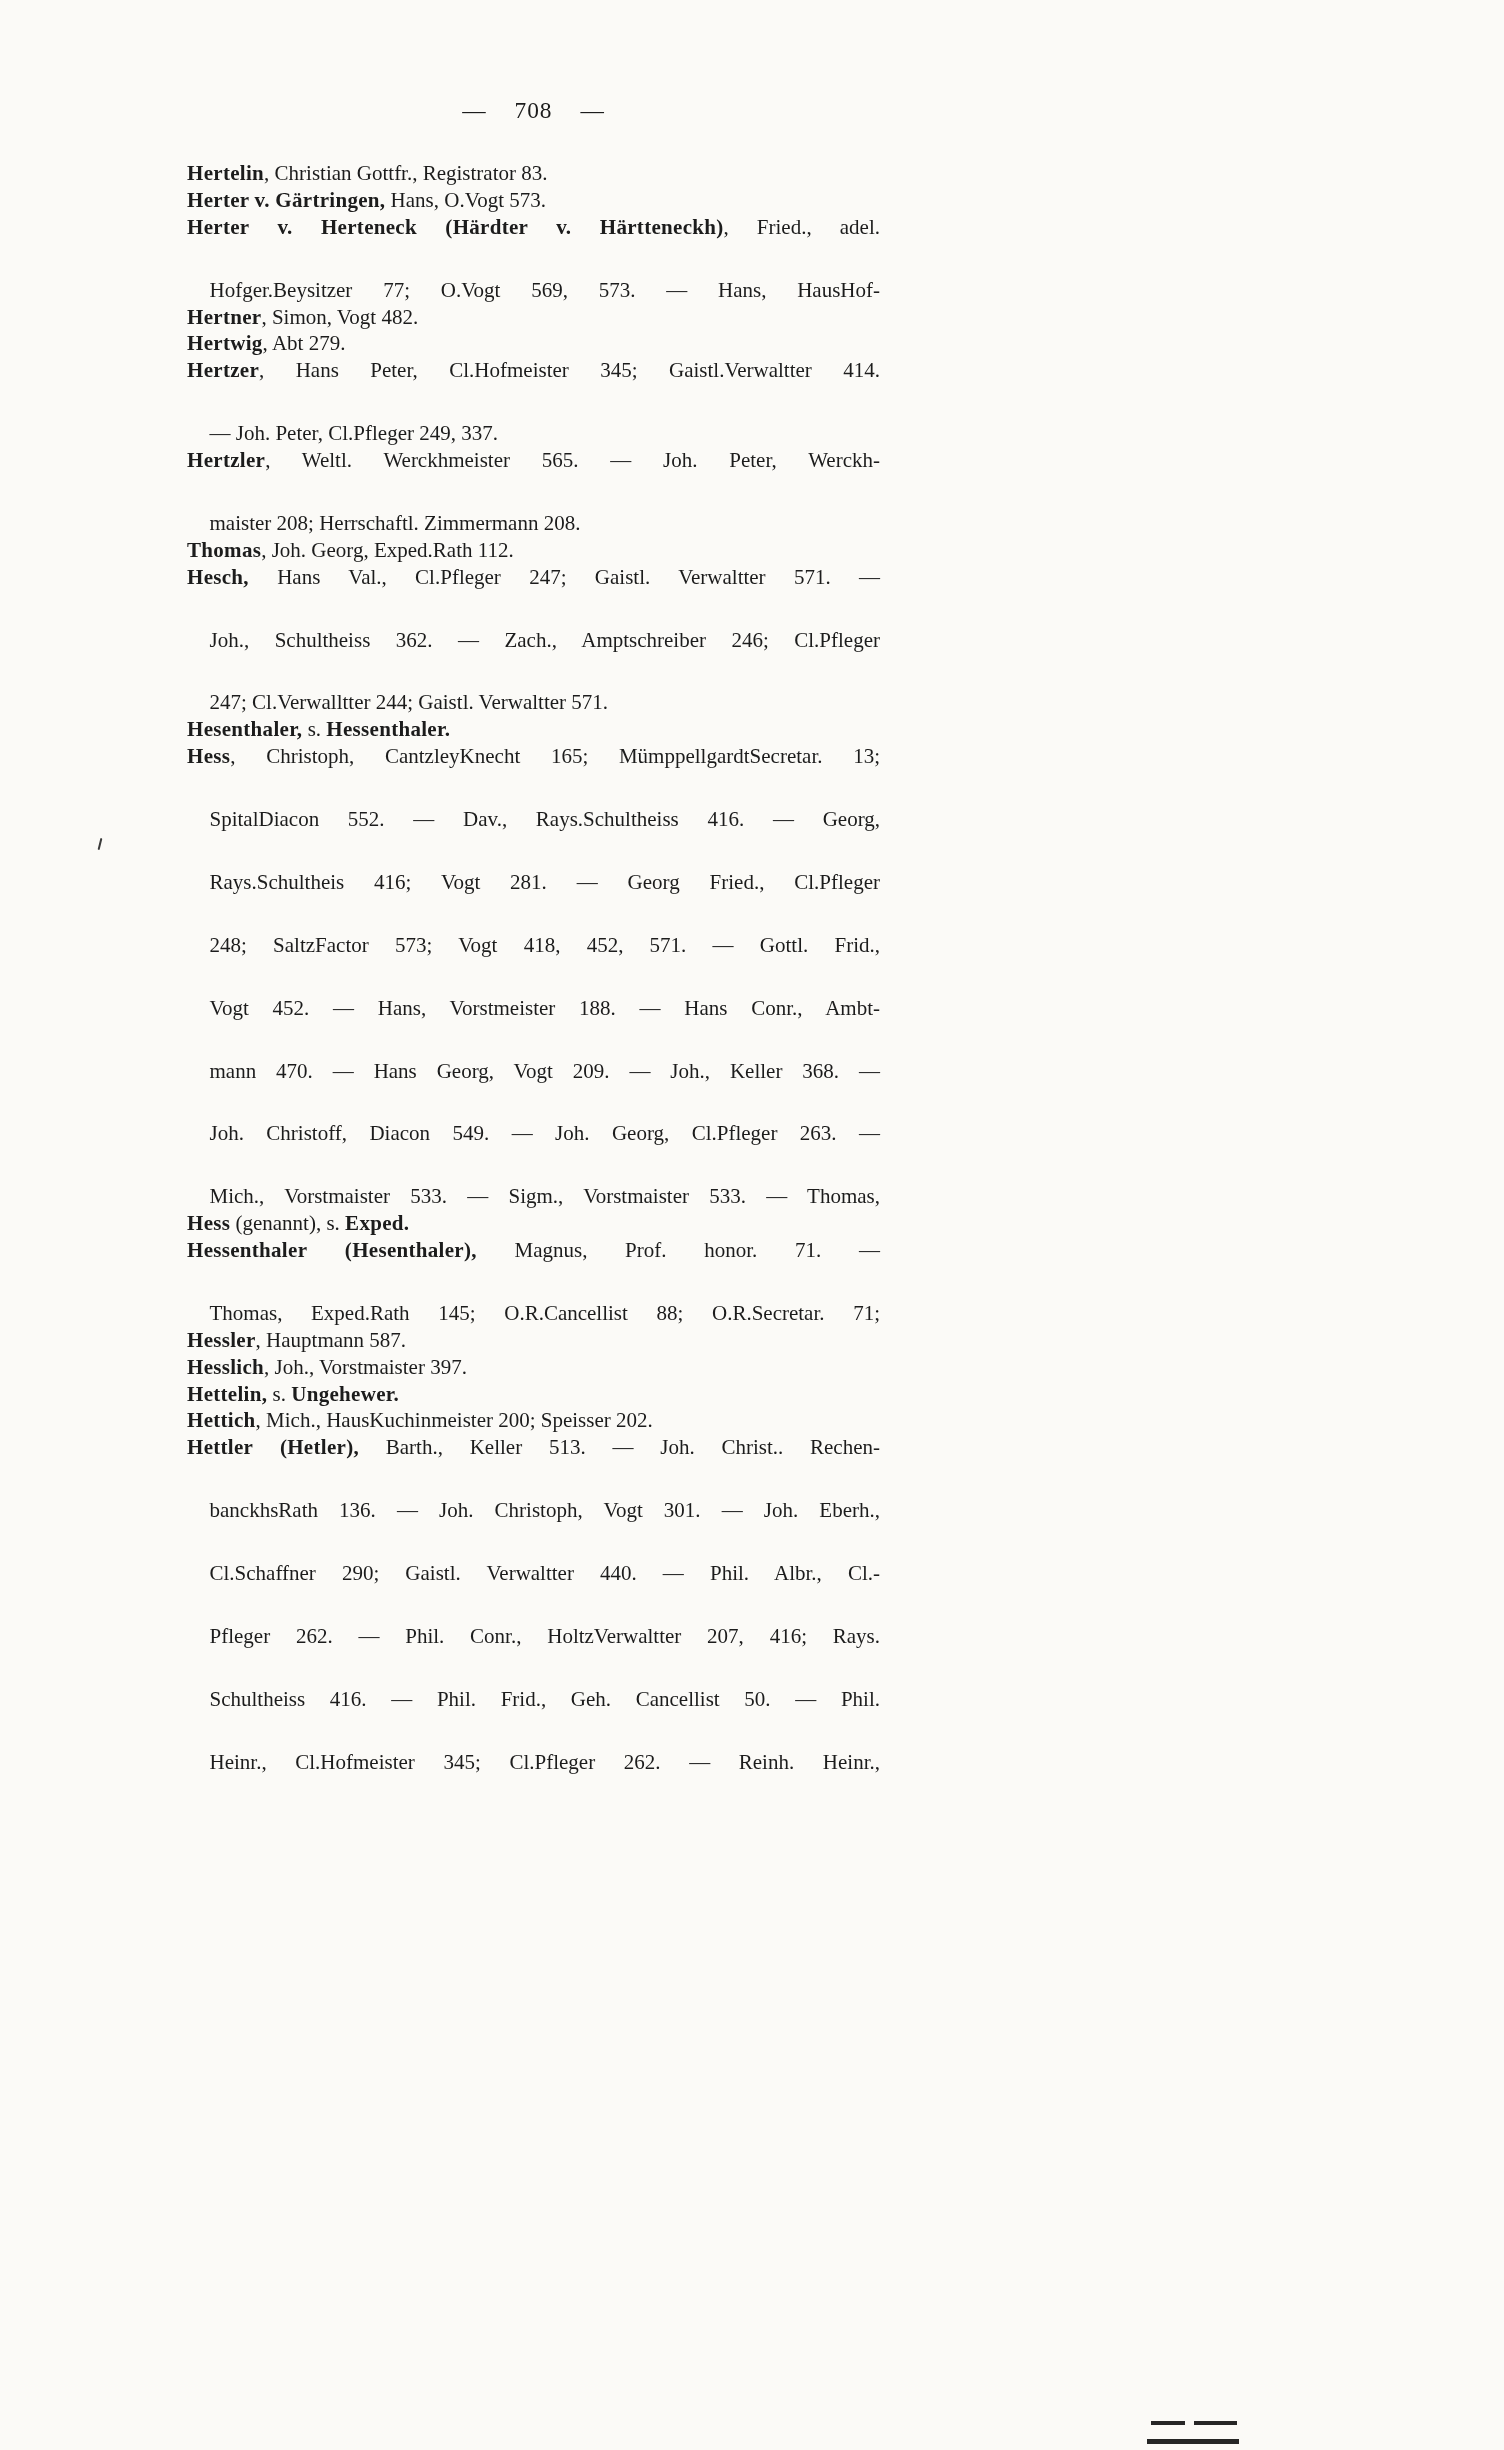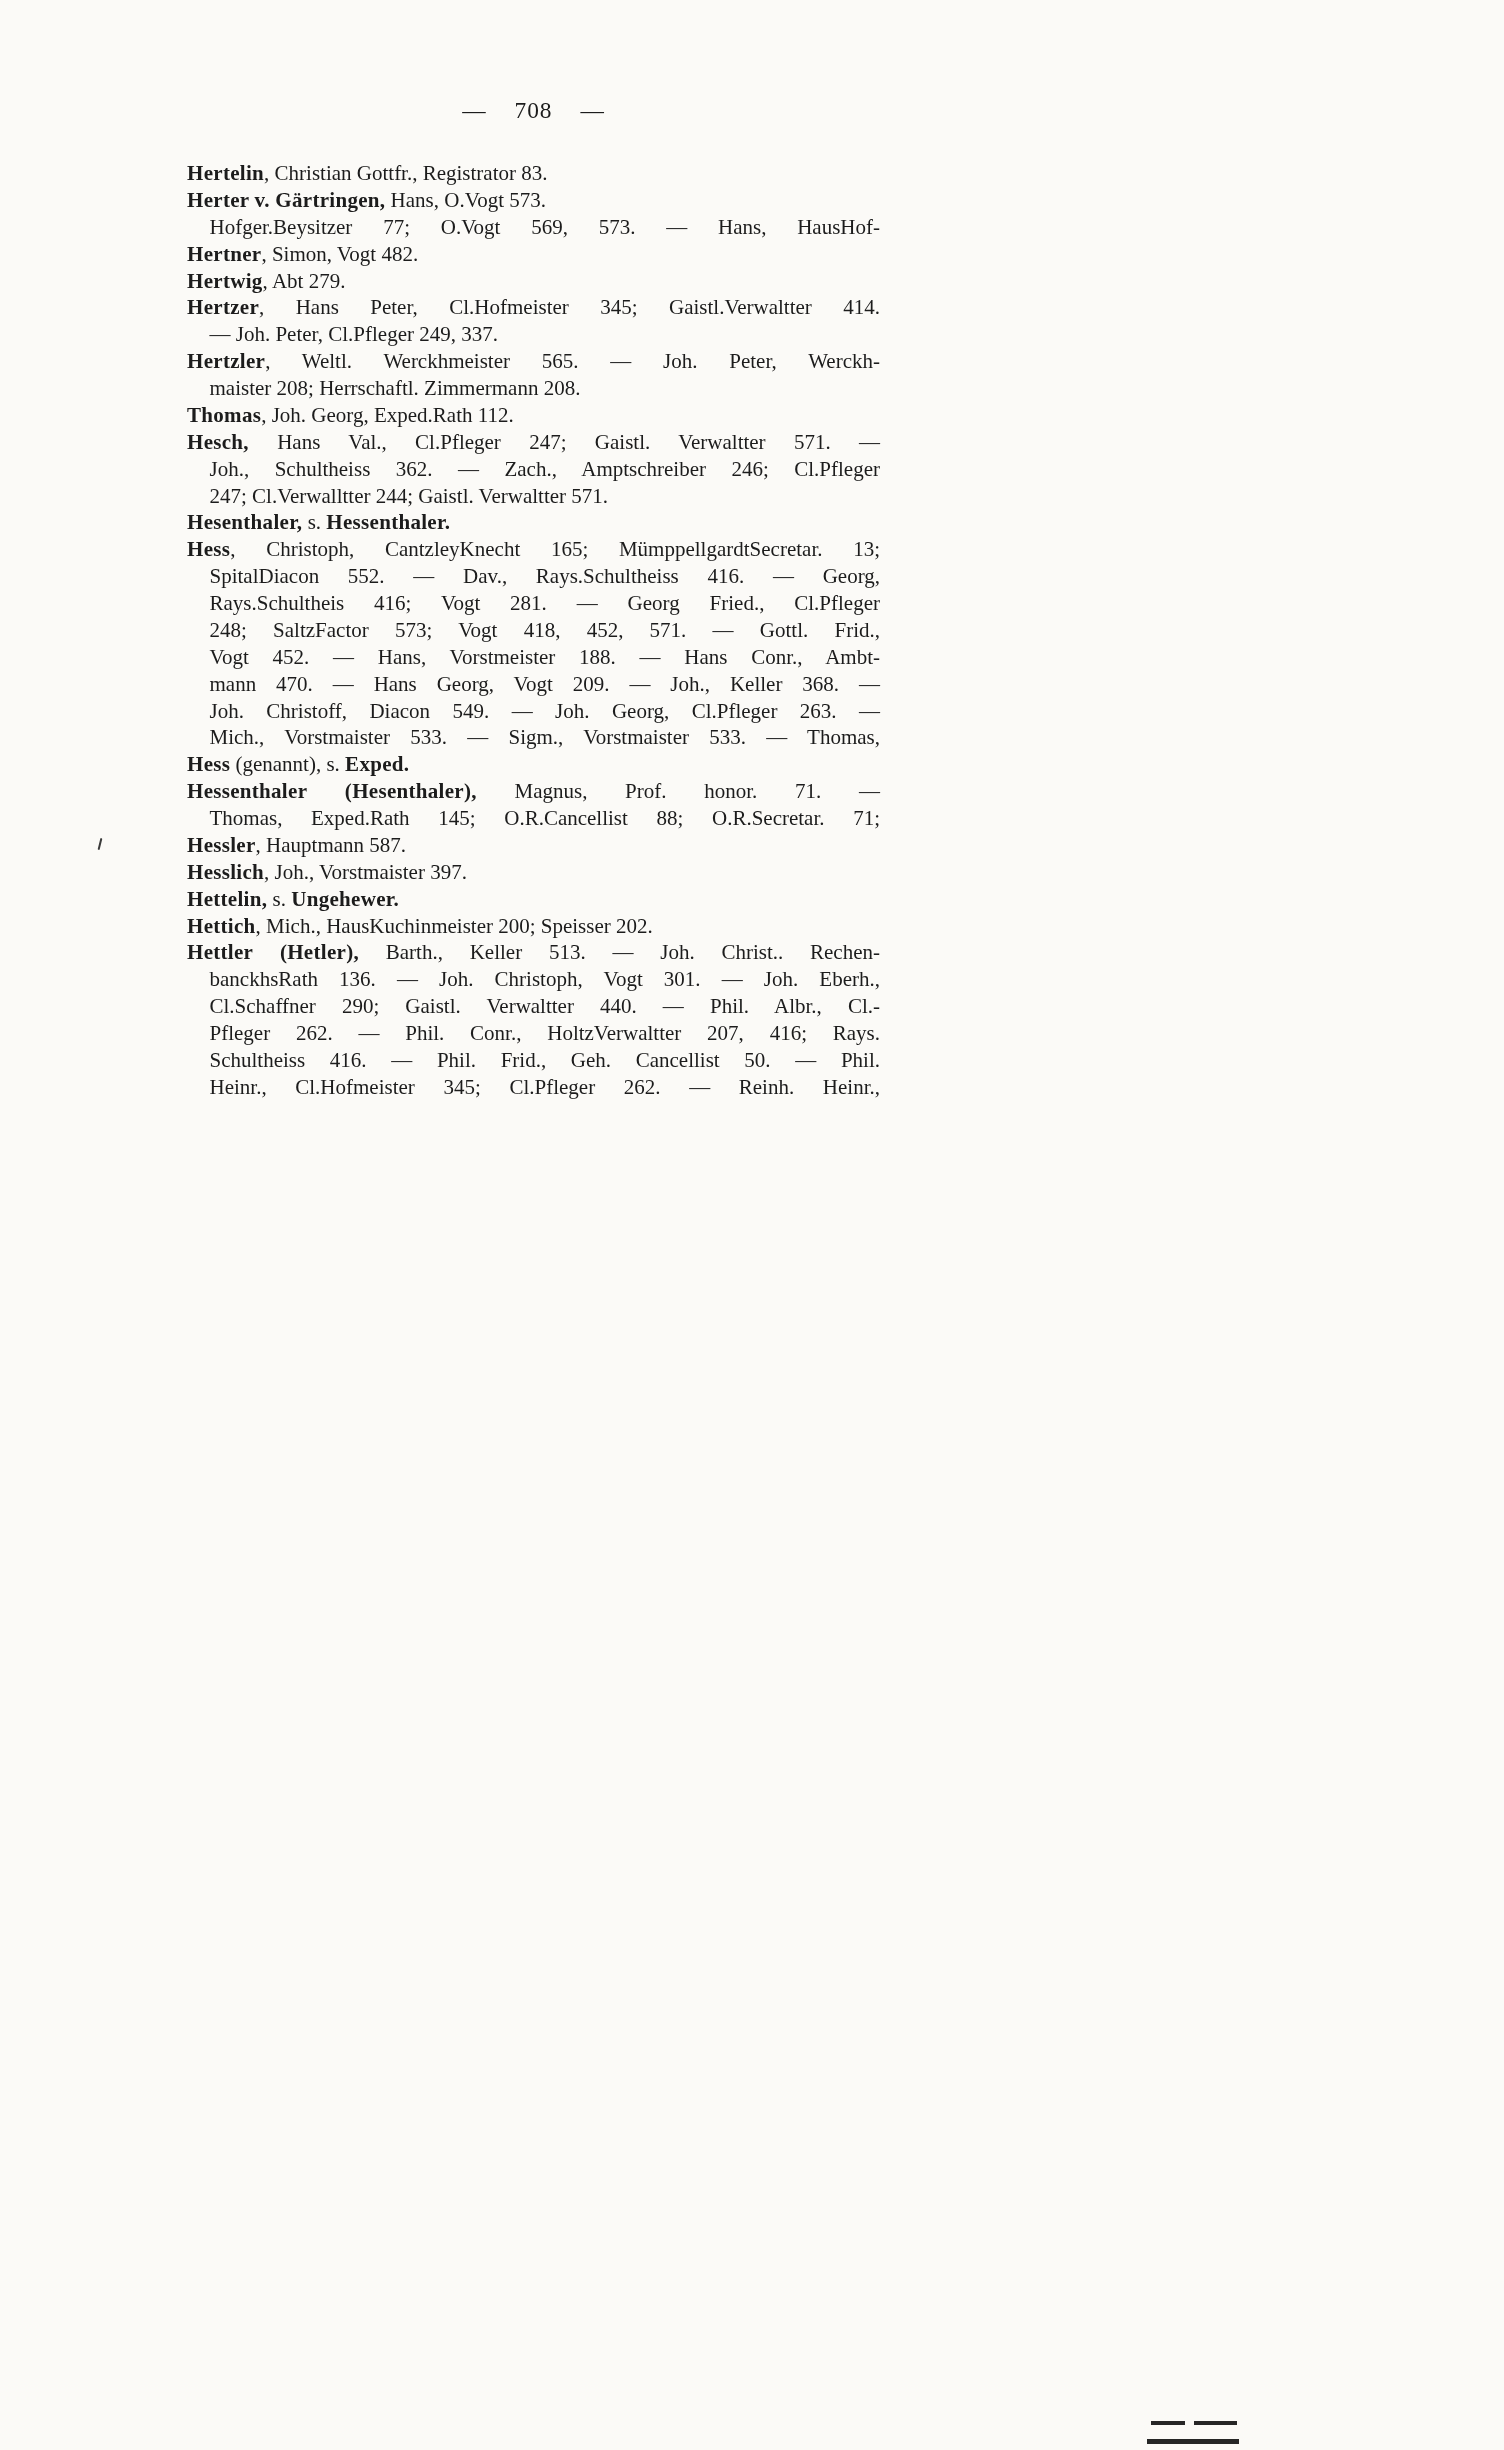--- a/index.html
+++ b/index.html
@@ -45,20 +45,21 @@
   }
   .line {
     text-align: justify;
     text-align-last: left;
   }
   .line.j {
     text-align-last: justify;
   }
   .line.cont {
     margin-left: 22.5px;
+    margin-top: 36px;
   }
   .line b {
     font-weight: bold;
     letter-spacing: 0.3px;
   }
   .margin-mark {
     position: absolute;
     left: 99px;
     top: 838px;
     width: 1.9px;
@@ -95,20 +96,21 @@
   </div>
 
   <div class="entries">
       <div class="entry">
         <div class="line first"><b>Hertelin</b><span>, Christian Gottfr., Registrator 83.</span></div>
       </div>
       <div class="entry">
         <div class="line first"><b>Herter v. Gärtringen,</b><span> Hans, O.Vogt 573.</span></div>
       </div>
       <div class="entry">
+        <div class="line first j"><b>Herter v. Herteneck (Härdter v. Härtteneckh)</b><span>, Fried., adel.</span></div>
         <div class="line cont j"><span>Hofger.Beysitzer 77; O.Vogt 569, 573. — Hans, HausHof-</span></div>
       </div>
       <div class="entry">
         <div class="line first"><b>Hertner</b><span>, Simon, Vogt 482.</span></div>
       </div>
       <div class="entry">
         <div class="line first"><b>Hertwig</b><span>, Abt 279.</span></div>
       </div>
       <div class="entry">
         <div class="line first j"><b>Hertzer</b><span>, Hans Peter, Cl.Hofmeister 345; Gaistl.Verwaltter 414.</span></div>

